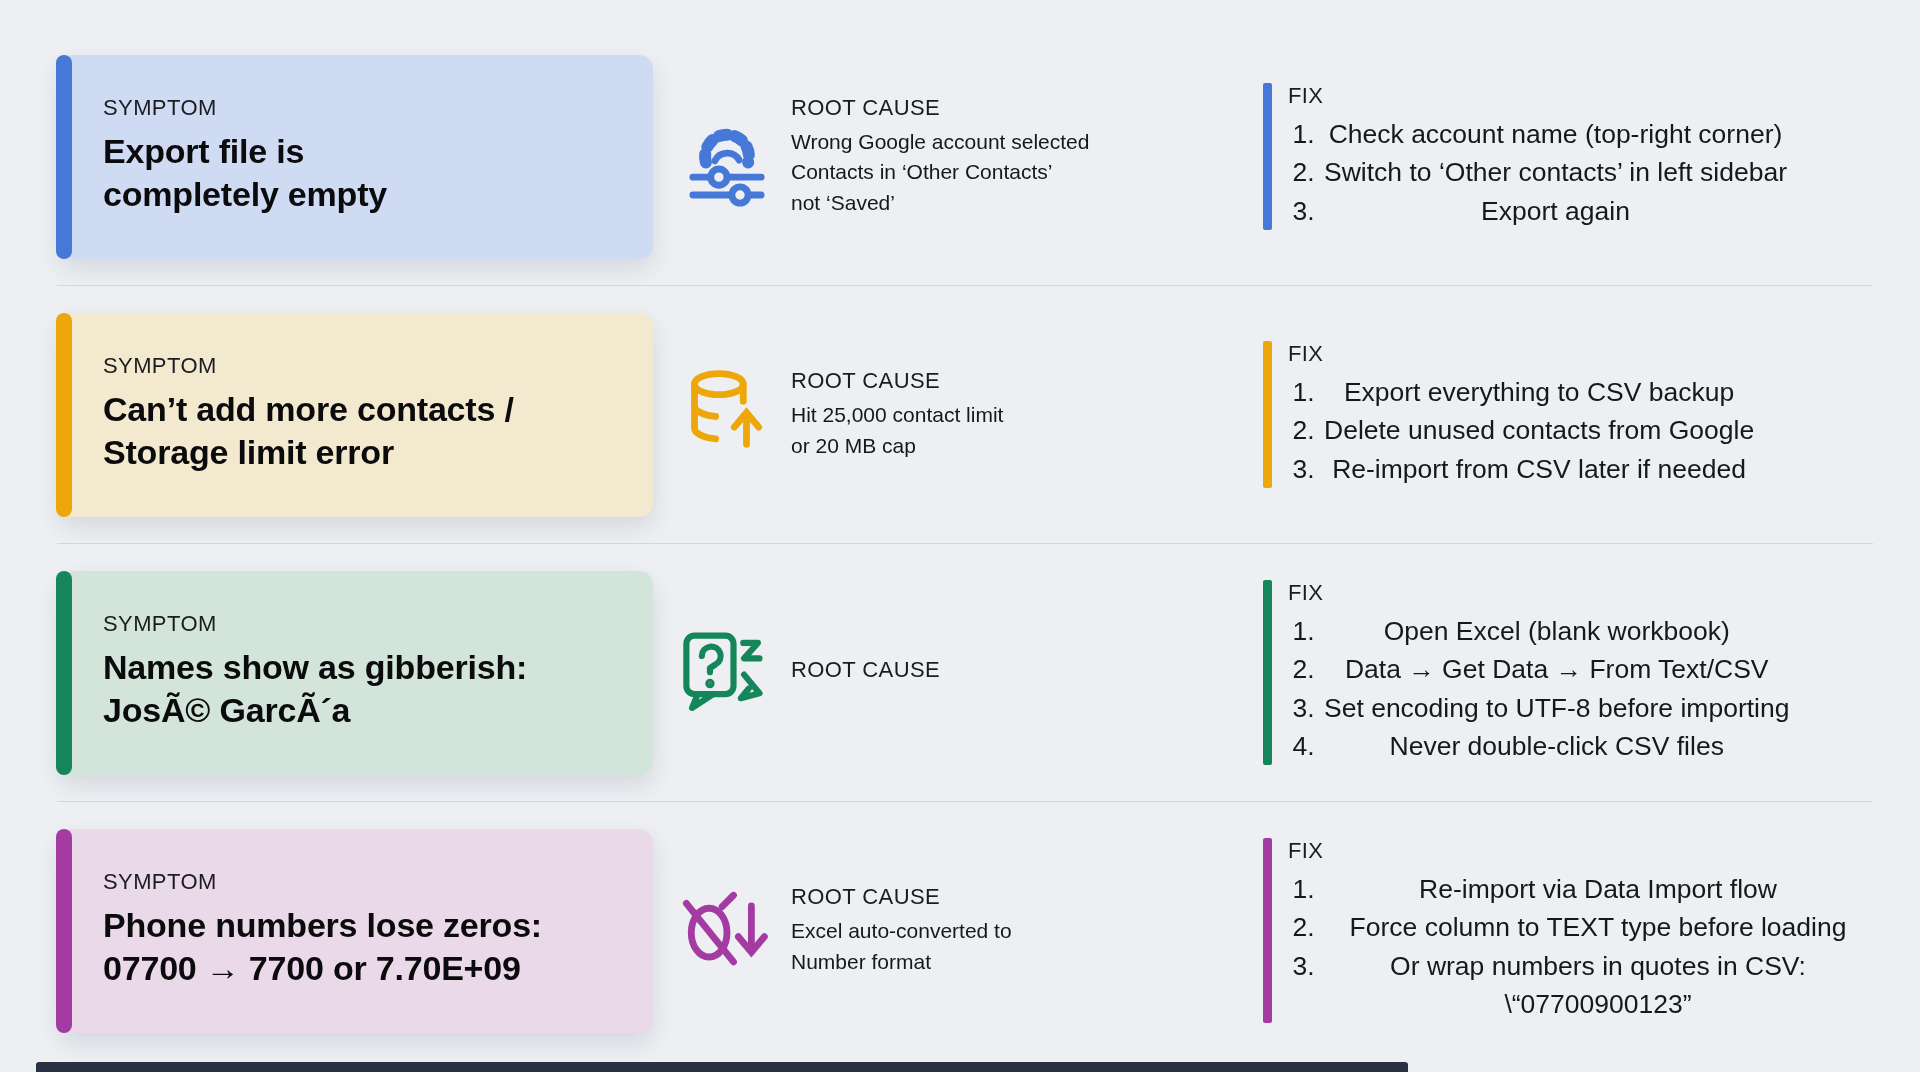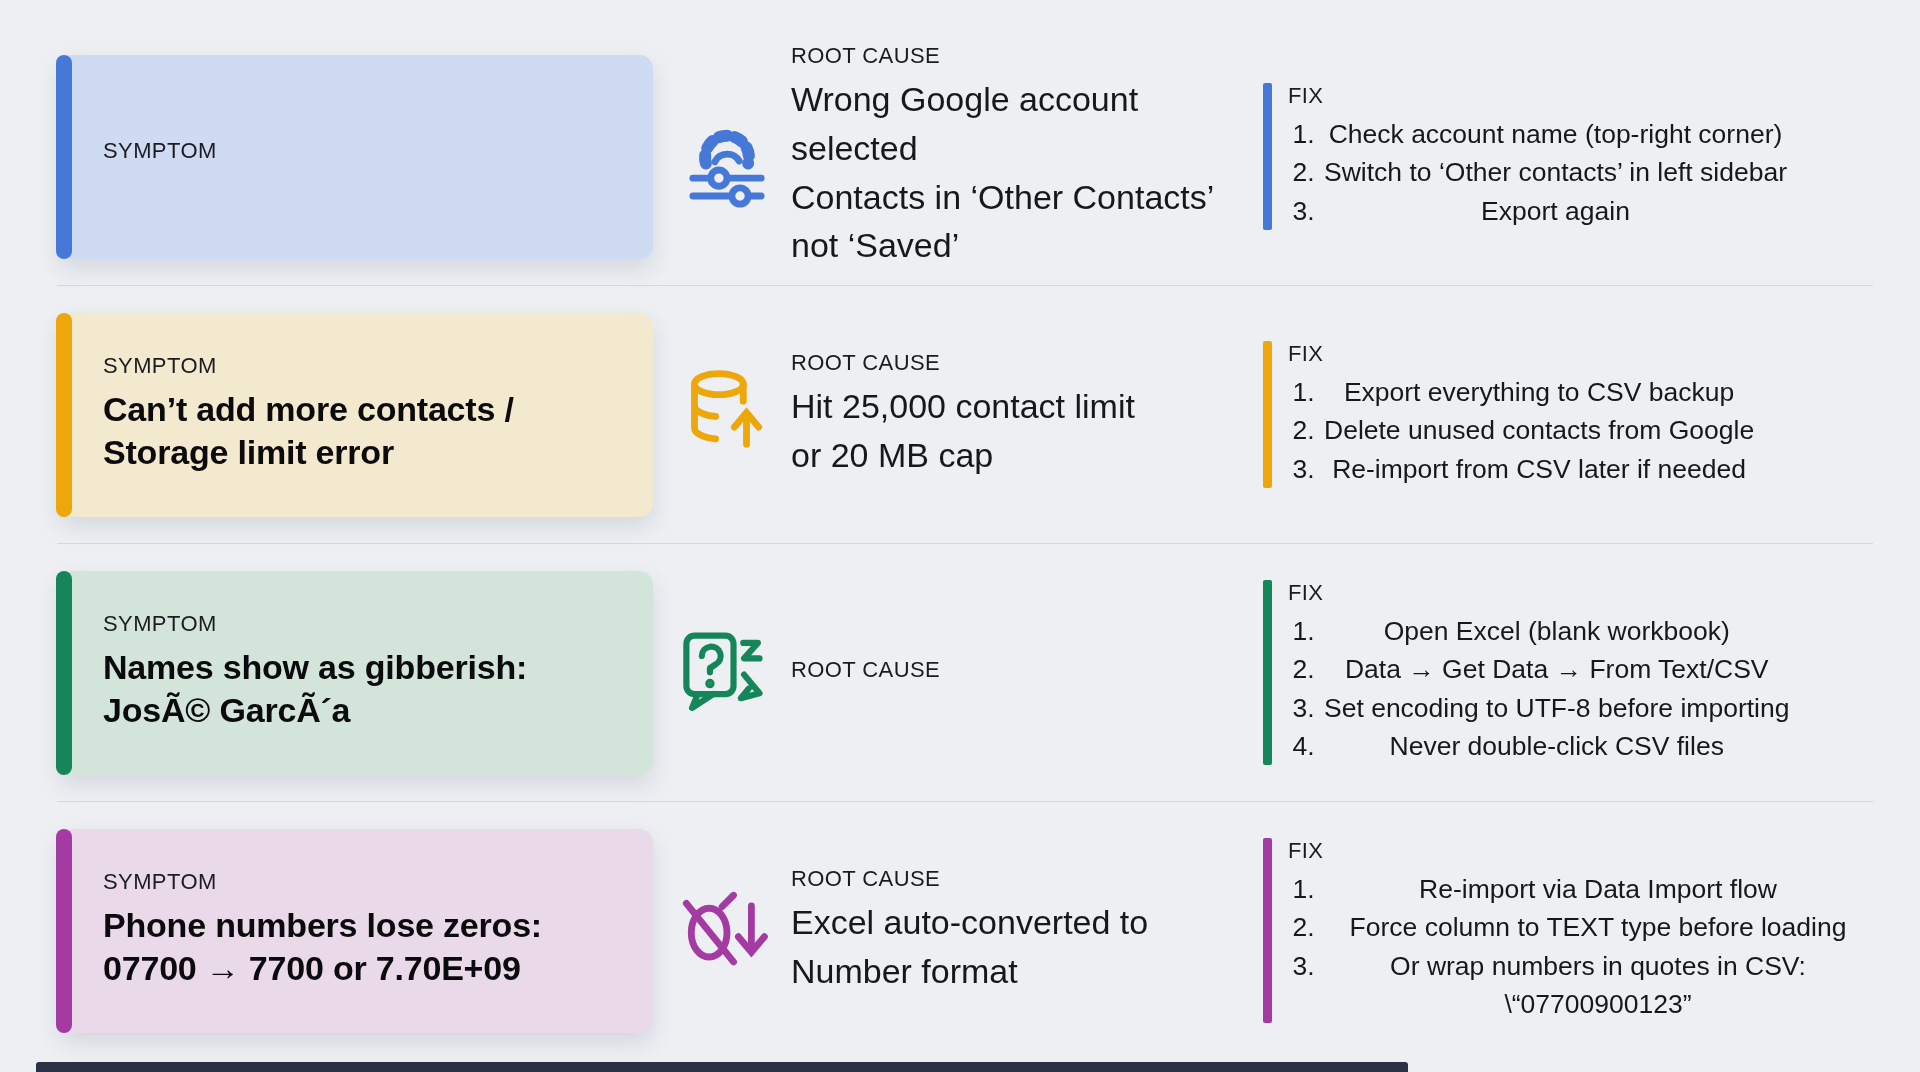--- a/index.html
+++ b/index.html
@@ -67,21 +67,21 @@
   .rc {
     display: flex;
     align-items: center;
     gap: 12px;
     padding-left: 22px;
   }
   .rc-icon { color: var(--accent, #888); flex: 0 0 auto; }
   .rc-icon svg { width: 104px; height: 104px; display: block; }
   .rc-icon .knob { fill: #edeff2; }
   .rc-text {
-    font-size: 34px;
+    font-size: 21px;
     line-height: 1.44;
     color: #17181b;
     white-space: pre-line;
   }
   .rc .kicker { margin-bottom: 6px; }
 
   
   .fix { display: flex; gap: 16px; }
   .fix-bar {
     width: 9px;
@@ -110,20 +110,22 @@
 </style>
 </head>
 <body style="background: rgb(237, 239, 242);">
 
 <div class="rows">
 
   <section class="row" style="--accent: #4678d8; --card-bg: #cfdbf3;">
     <div class="symptom-card">
       <span class="card-accent"></span>
       <div class="kicker">SYMPTOM</div>
+      <h2 class="card-title">Export file is
+completely empty</h2>
     </div>
     <div class="rc">
       <span class="rc-icon">
         <svg viewBox="0 0 64 64" fill="none" stroke="currentColor" stroke-linecap="round" stroke-linejoin="round">
           <path d="M19 36 a13.5 13.5 0 1 1 26 0" stroke-width="7.4" stroke-dasharray="5.2 4.7"></path>
           <path d="M24.5 35 a8.5 8.5 0 0 1 15 -0.5" stroke-width="4.2"></path>
           <line x1="11" y1="45" x2="53" y2="45" stroke-width="4.2"></line>
           <circle class="knob" cx="27" cy="45" r="5" stroke-width="4.2"></circle>
           <line x1="11" y1="56" x2="53" y2="56" stroke-width="4.2"></line>
           <circle class="knob" cx="40" cy="56" r="5" stroke-width="4.2"></circle>

